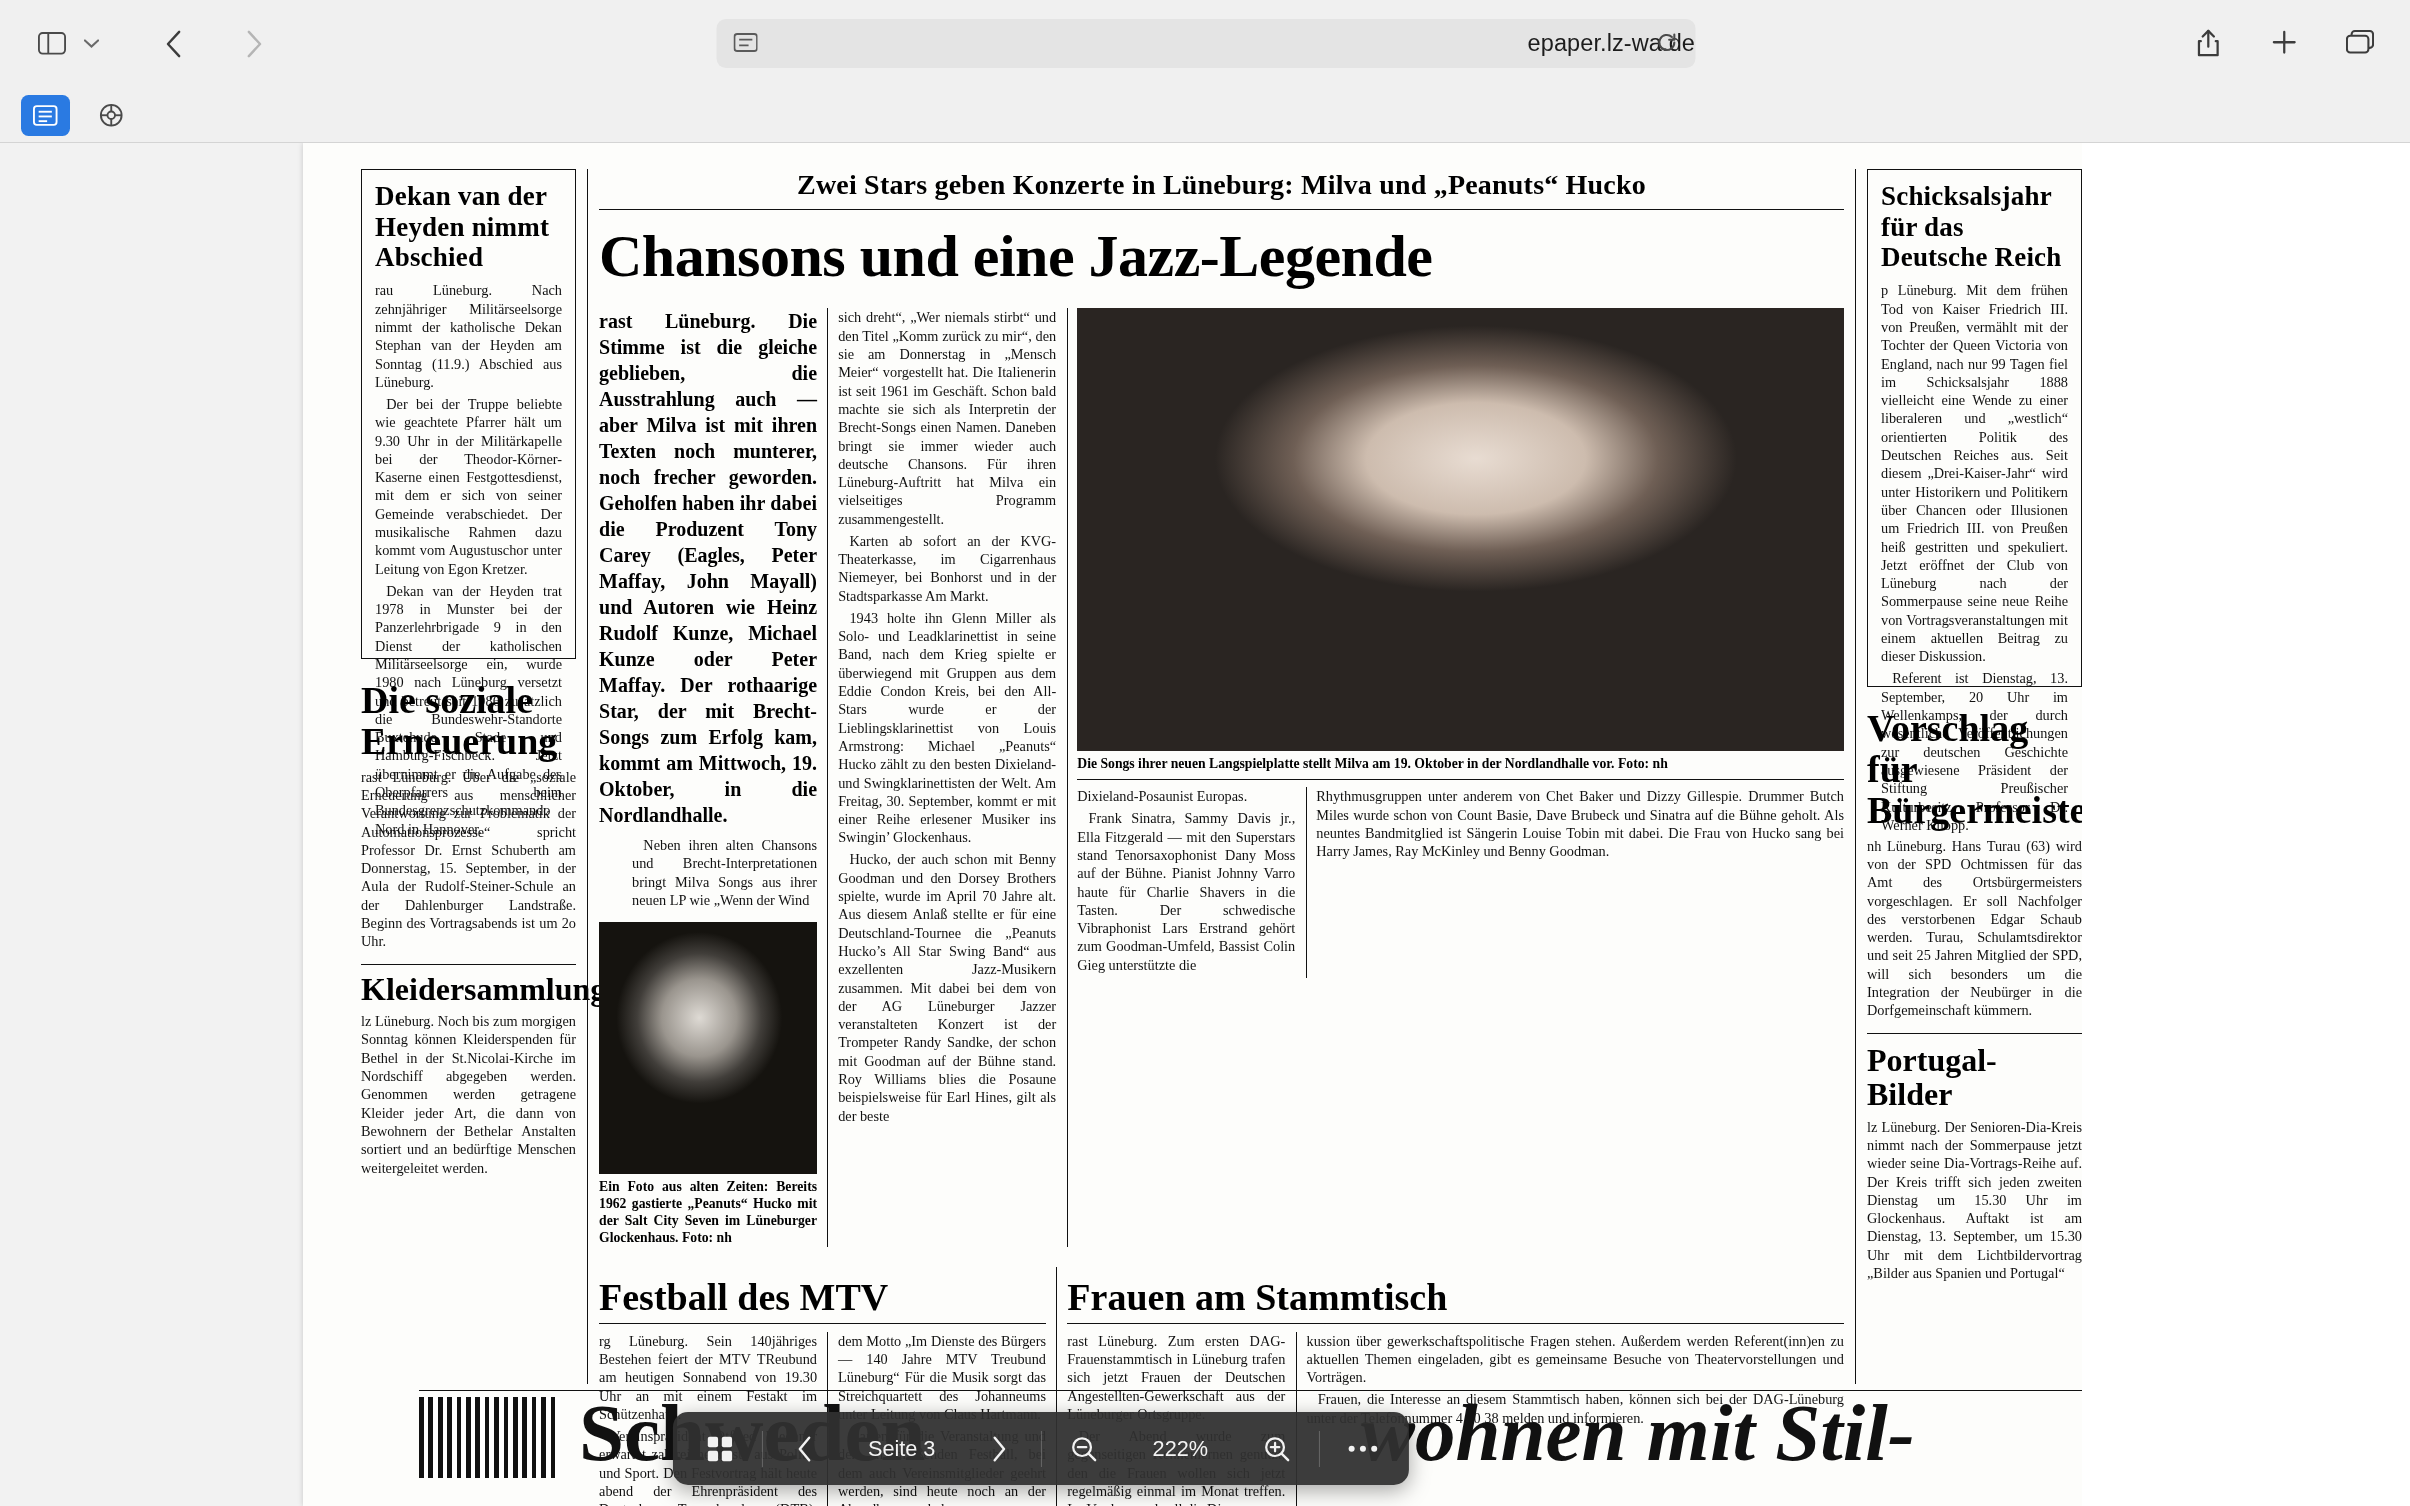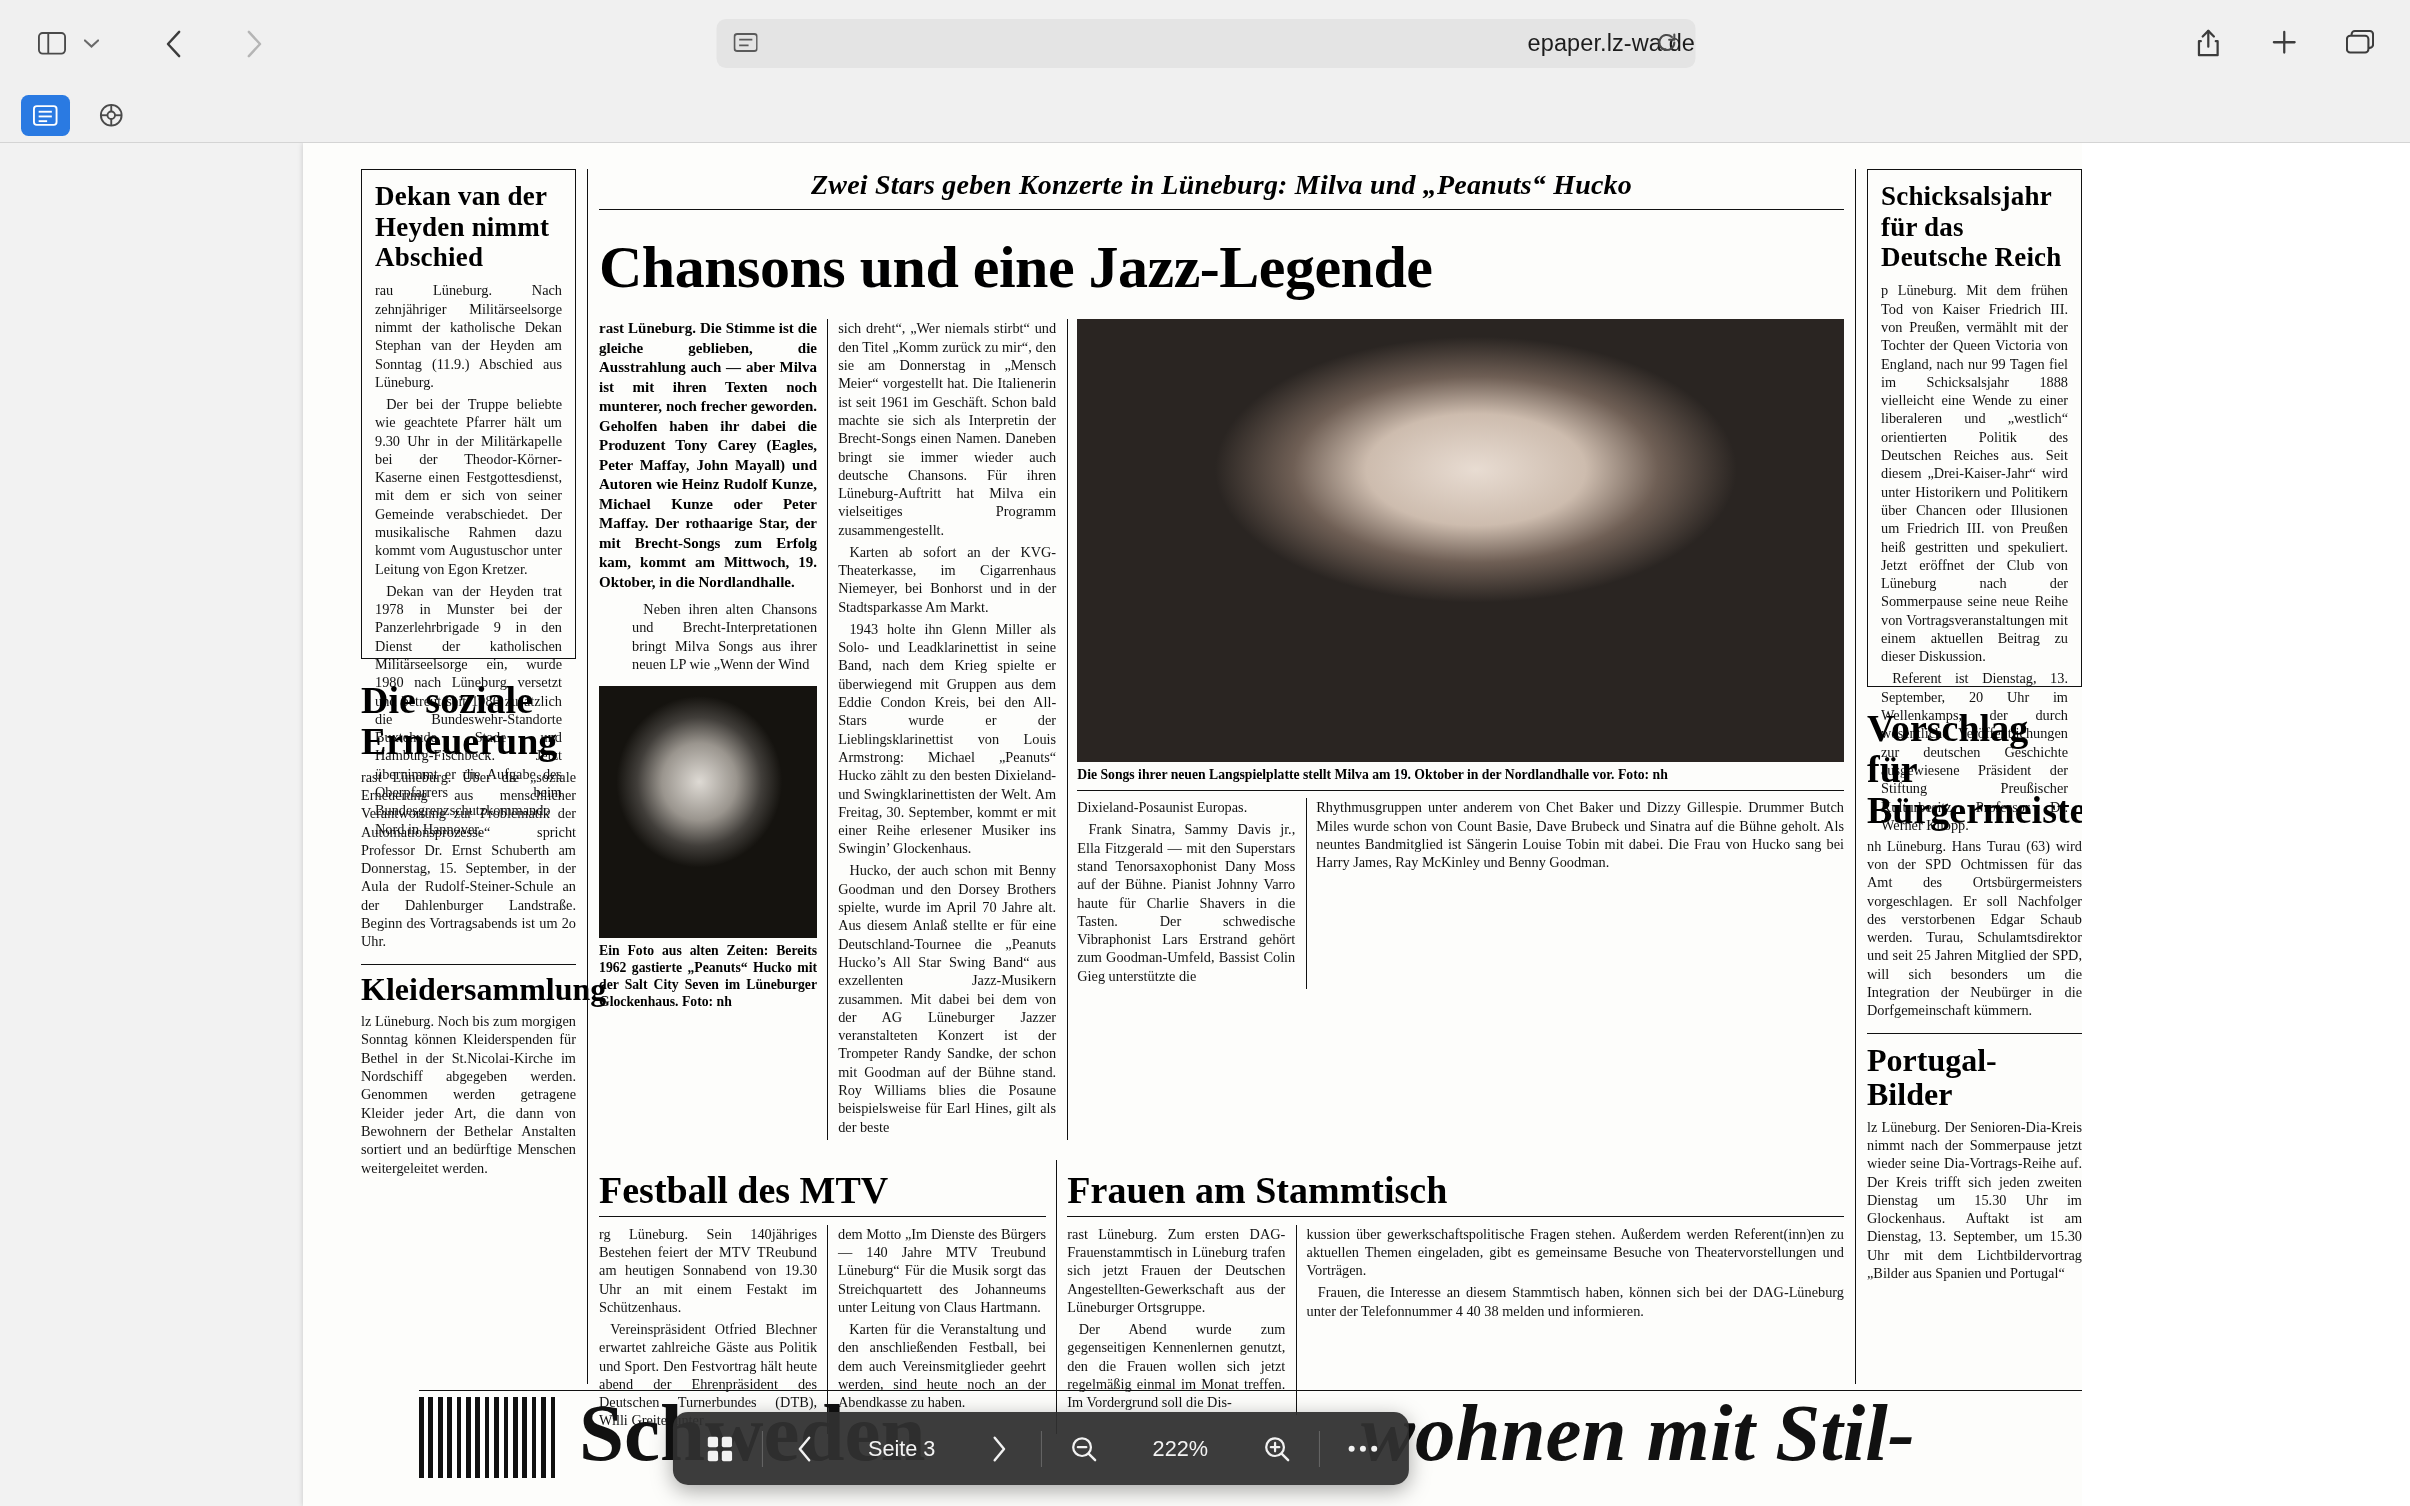--- a/index.html
+++ b/index.html
@@ -225,22 +225,21 @@
   }
 
   .kicker {
     font-family: "Liberation Serif", serif;
     font-weight: bold;
     font-size: 28px;
     text-align: center;
     letter-spacing: 0.2px;
     border-bottom: 1.9px solid #111;
     padding-bottom: 7.5px;
-    margin-bottom: 15px;
-    font-style: italic;
+    margin-bottom: 4px;
   }
   .mainhead {
     font-family: "Liberation Serif", serif;
     font-weight: bold;
     font-size: 60px;
     letter-spacing: -0.5px;
     line-height: 1.05;
     margin: 11.3px 0 9.4px 0;
   }
   .rule-h {
@@ -260,21 +259,21 @@
     line-height: 1.28;
     text-align: justify;
     hyphens: auto;
     color: #111;
   }
   .body-col p { margin: 0 0 3.8px 0; text-indent: 11.3px; }
   .body-col p.first { text-indent: 0; }
 
   .lead-bold {
     font-weight: bold;
-    font-size: 15px;
+    font-size: 20px;
     line-height: 1.3;
     text-align: justify;
   }
 
   .photo {
     background: linear-gradient(160deg,#2c2c2c,#555 40%,#1a1a1a 75%, #3b3b3b);
     position: relative;
     overflow: hidden;
   }
   .photo.milva {

